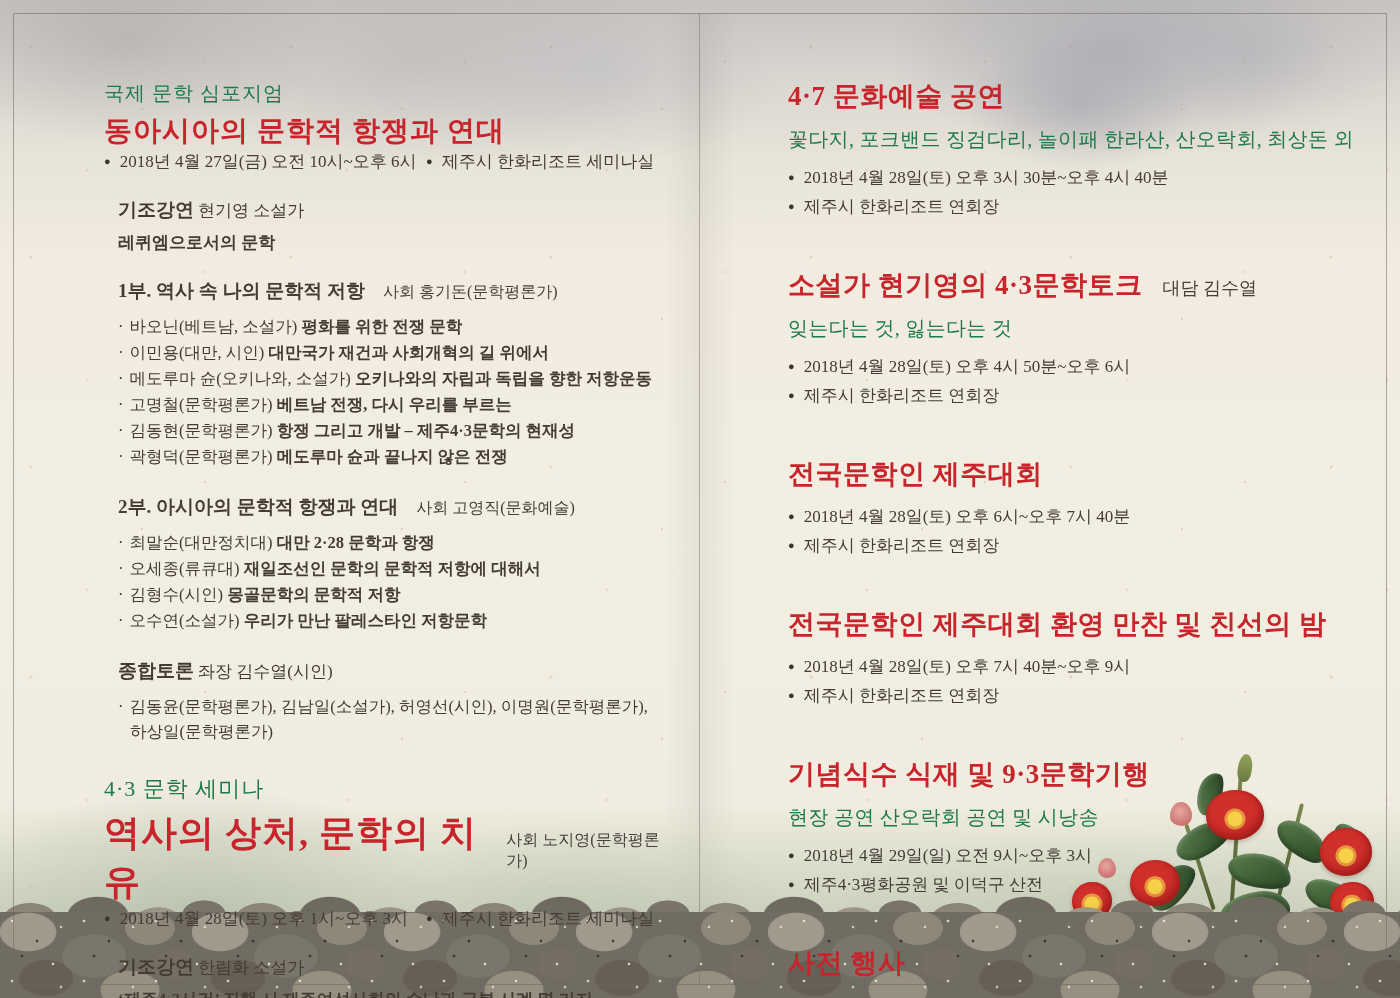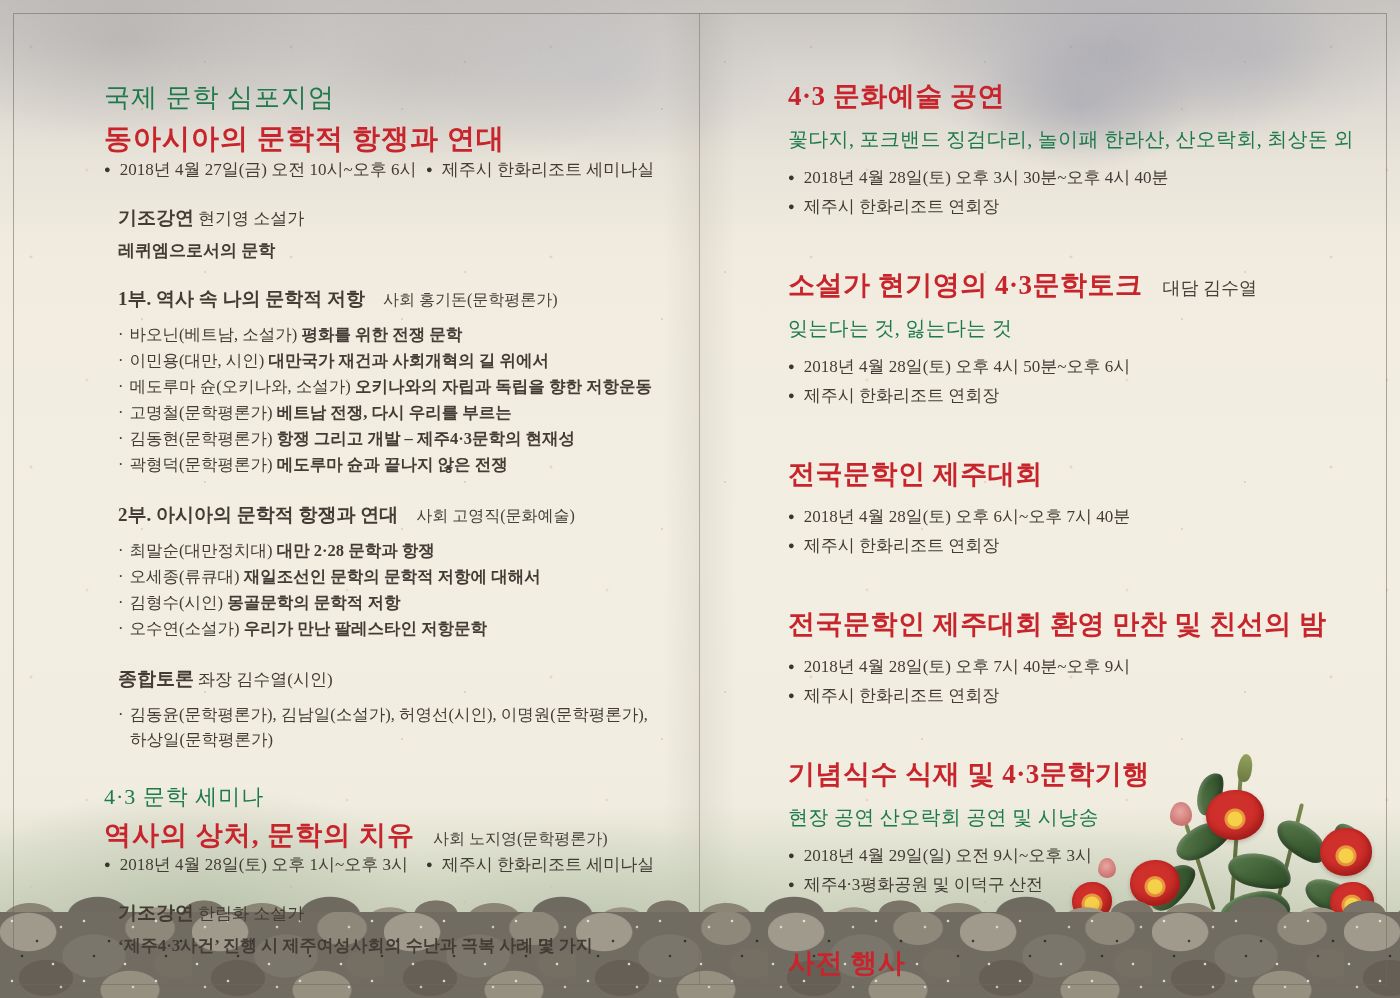--- a/index.html
+++ b/index.html
@@ -86,21 +86,21 @@
   .sp{position:absolute;left:160px;top:-8px;width:14px;height:28px;background:linear-gradient(#94a15d,#6b7a41);border-radius:50% 50% 40% 40%;transform:rotate(8deg);}
   
   .frame{position:absolute;inset:13px;border:1px solid rgba(110,104,94,.55);z-index:5;pointer-events:none;}
   .fold{position:absolute;left:699px;top:13px;bottom:13px;width:1px;background:rgba(110,104,94,.45);z-index:4;}
   .fold-shade{position:absolute;left:664px;top:13px;bottom:13px;width:72px;z-index:1;
     background:linear-gradient(90deg,transparent,rgba(120,115,105,.1) 50%,transparent);}
   
   .page{position:absolute;z-index:3;}
   .page-left{left:104px;top:80px;width:566px;}
   .page-right{left:788px;top:78px;width:588px;}
-  .eyebrow{color:var(--green);font-size:26px;letter-spacing:1px;}
+  .eyebrow{color:var(--green);font-size:20px;letter-spacing:1px;}
   .bigtitle{color:var(--red);font-size:28px;font-weight:bold;letter-spacing:1px;margin-top:5px;}
   .trow{display:flex;align-items:baseline;}
   .mod{font-size:16px;color:#46413a;margin-left:18px;letter-spacing:0;}
   .meta{display:flex;font-size:17px;}
   .meta .m1{width:322px;}
   .b{display:inline-block;font-size:11px;transform:translateY(-2px);margin-right:9px;color:#3a362f;}
   .block{margin:24px 0 0 14px;}
   .krow{display:flex;align-items:baseline;}
   .klabel{font-size:19px;font-weight:bold;}
   .kspeaker{font-size:17px;margin-left:4px;}
@@ -218,42 +218,42 @@
       </div>
       <div class="items">
         <div class="dline"><span class="dot">·</span><span>김동윤(문학평론가), 김남일(소설가), 허영선(시인), 이명원(문학평론가),</span></div>
         <div class="dline dline2">하상일(문학평론가)</div>
       </div>
     </div>
 
     <div class="sem">
       <div class="eyebrow">4·3 문학 세미나</div>
       <div class="trow">
-        <span class="bigtitle" style="font-size:27px;">역사의 상처, 문학의 치유</span>
+        <span class="bigtitle" style="font-size:36px;">역사의 상처, 문학의 치유</span>
         <span class="mod">사회 노지영(문학평론가)</span>
       </div>
       <div class="meta">
         <span class="m1"><span class="b">●</span><span>2018년 4월 28일(토) 오후 1시~오후 3시</span></span>
         <span class="m2"><span class="b">●</span><span>제주시 한화리조트 세미나실</span></span>
       </div>
       <div class="block">
         <div class="krow">
           <span class="klabel">기조강연</span>
           <span class="kspeaker">한림화 소설가</span>
         </div>
         <div class="kwork">‘제주4·3사건’ 진행 시 제주여성사회의 수난과 극복 사례 몇 가지</div>
       </div>
 
     </div>
   </div>
 
   <div class="page page-right">
 
     <div class="rsec">
-      <div class="rtitle">4·3 문화예술 공연</div>
+      <div class="rtitle">4·7 문화예술 공연</div>
       <div class="rsub">꽃다지, 포크밴드 징검다리, 놀이패 한라산, 산오락회, 최상돈 외</div>
       <div class="rbullets">
         <div class="rb"><span class="b">●</span><span>2018년 4월 28일(토) 오후 3시 30분~오후 4시 40분</span></div>
         <div class="rb"><span class="b">●</span><span>제주시 한화리조트 연회장</span></div>
       </div>
     </div>
 
     <div class="rsec">
       <div class="trow">
         <span class="rtitle">소설가 현기영의 4·3문학토크</span>
@@ -276,21 +276,21 @@
 
     <div class="rsec">
       <div class="rtitle">전국문학인 제주대회 환영 만찬 및 친선의 밤</div>
       <div class="rbullets">
         <div class="rb"><span class="b">●</span><span>2018년 4월 28일(토) 오후 7시 40분~오후 9시</span></div>
         <div class="rb"><span class="b">●</span><span>제주시 한화리조트 연회장</span></div>
       </div>
     </div>
 
     <div class="rsec">
-      <div class="rtitle">기념식수 식재 및 4·3문학기행</div>
+      <div class="rtitle">기념식수 식재 및 9·3문학기행</div>
       <div class="rsub">현장 공연 산오락회 공연 및 시낭송</div>
       <div class="rbullets">
         <div class="rb"><span class="b">●</span><span>2018년 4월 29일(일) 오전 9시~오후 3시</span></div>
         <div class="rb"><span class="b">●</span><span>제주4·3평화공원 및 이덕구 산전</span></div>
       </div>
     </div>
 
     <div class="rsec">
       <div class="rtitle">사전 행사</div>
       <div class="rsub">

